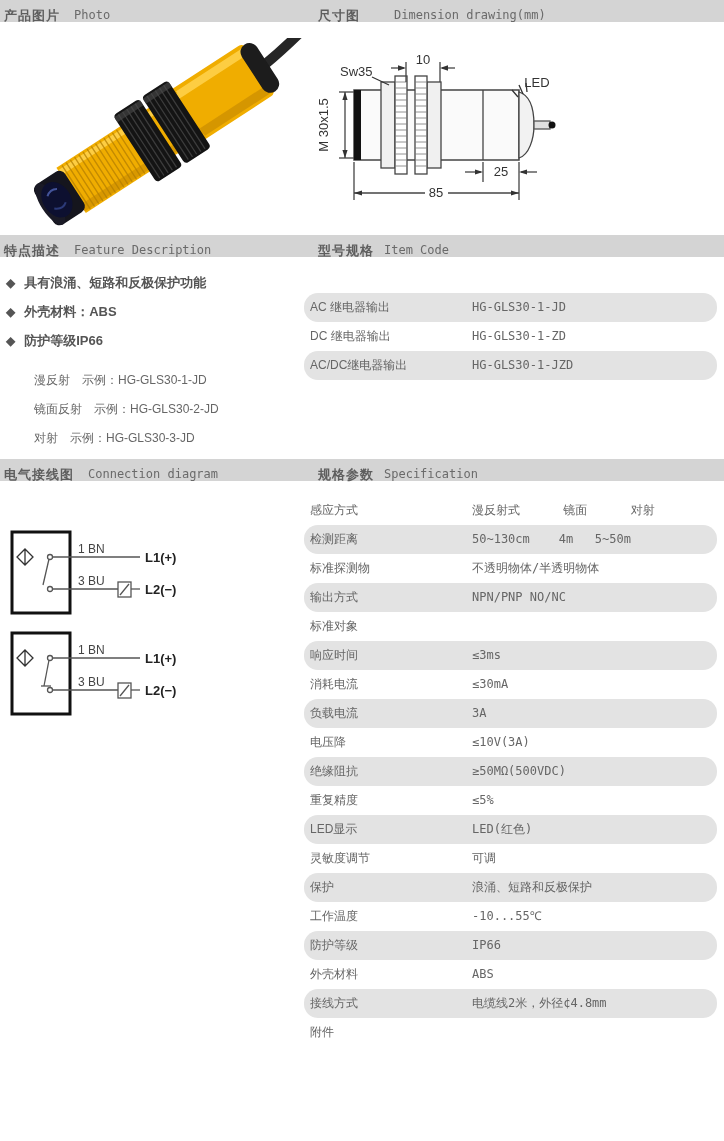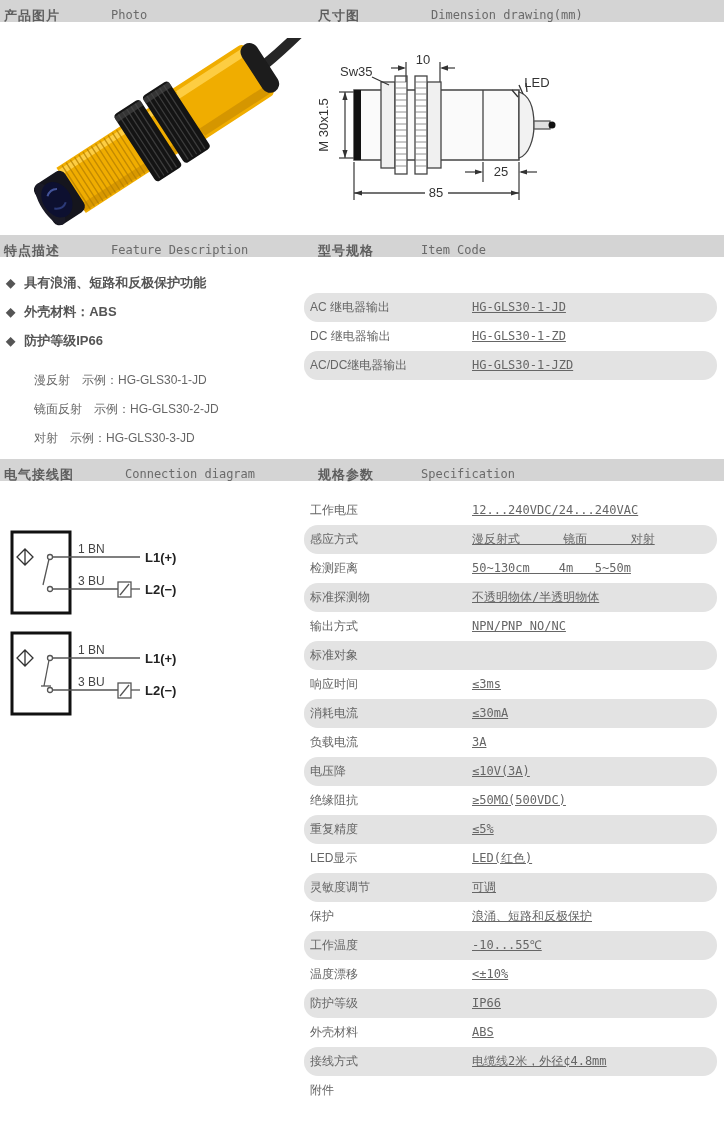--- a/index.html
+++ b/index.html
@@ -1,33 +1,33 @@
 <!DOCTYPE html>
 <html><head>
 <meta charset="utf-8">
 <style>
   html,body{margin:0;padding:0;background:#fff;}
   #page{position:relative;width:724px;height:1141px;background:#fff;overflow:hidden;
         font-family:"Liberation Sans",sans-serif;color:#666;}
   .hbar{position:absolute;left:0;width:724px;height:22px;background:#d4d4d4;}
   .hbar .zh{position:absolute;top:7px;font-size:13px;font-weight:bold;color:#5e5e5e;letter-spacing:1px;}
-  .hbar .en{position:absolute;top:8px;font-size:12px;color:#6a6a6a;font-family:"DejaVu Sans Mono",monospace;margin-left:37px;}
+  .hbar .en{position:absolute;top:8px;font-size:12px;color:#6a6a6a;font-family:"DejaVu Sans Mono",monospace;}
   .hbar .zh.l{left:4px}.hbar .en.l{left:74px}
   .hbar .zh.r{left:318px}.hbar .en.r{left:394px}
   .hbar.h2 .en.l{left:74px}.hbar.h2 .en.r{left:384px}
   .hbar.h3 .en.l{left:88px}.hbar.h3 .en.r{left:384px}
 
   .bullet{position:absolute;left:6px;height:20px;font-size:13px;font-weight:bold;color:#555;white-space:pre;}
   .bullet .dm{display:inline-block;margin-right:9px;font-size:12px;color:#555;}
   .example{position:absolute;left:4px;font-size:12px;color:#666;white-space:pre;margin-left:30px;}
 
   .tbl{position:absolute;left:304px;width:413px;}
   .trow{position:relative;height:29px;line-height:29px;font-size:12px;color:#666;border-radius:14px;}
   .trow .lbl{position:absolute;left:6px;white-space:pre;}
-  .trow .val{position:absolute;left:168px;white-space:pre;font-family:"DejaVu Sans Mono",monospace;text-decoration:underline;}
+  .trow .val{position:absolute;left:168px;white-space:pre;font-family:"DejaVu Sans Mono",monospace;}
   #itemcode .trow:nth-child(odd){background:#e3e3e3;}
   #spec .trow:nth-child(even){background:#e3e3e3;}
 
   svg text{font-family:"Liberation Sans",sans-serif;}
   .dimtxt{font-size:13px;fill:#333;}
   .wiretxt{font-size:12px;fill:#444;}
   .termtxt{font-size:13px;font-weight:bold;fill:#222;}
 </style>
 </head>
 <body>
@@ -196,24 +196,20 @@
       <line x1="131" y1="195" x2="140" y2="195"></line>
     </g>
     <text class="wiretxt" x="78" y="159">1 BN</text>
     <text class="wiretxt" x="78" y="191">3 BU</text>
     <text class="termtxt" x="145" y="168">L1(+)</text>
     <text class="termtxt" x="145" y="200">L2(−)</text>
   </svg>
 
   <div id="spec" class="tbl" style="top:496px">
     <div class="trow">
-        <span class="lbl">工作电压</span>
-        <span class="val">12...240VDC/24...240VAC</span>
-      </div>
-    <div class="trow">
         <span class="lbl">感应方式</span>
         <span class="val">漫反射式      镜面      对射</span>
       </div>
     <div class="trow">
         <span class="lbl">检测距离</span>
         <span class="val">50~130cm    4m   5~50m</span>
       </div>
     <div class="trow">
         <span class="lbl">标准探测物</span>
         <span class="val">不透明物体/半透明物体</span>
@@ -259,24 +255,20 @@
       </div>
     <div class="trow">
         <span class="lbl">保护</span>
         <span class="val">浪涌、短路和反极保护</span>
       </div>
     <div class="trow">
         <span class="lbl">工作温度</span>
         <span class="val">-10...55℃</span>
       </div>
     <div class="trow">
-        <span class="lbl">温度漂移</span>
-        <span class="val">&lt;±10%</span>
-      </div>
-    <div class="trow">
         <span class="lbl">防护等级</span>
         <span class="val">IP66</span>
       </div>
     <div class="trow">
         <span class="lbl">外壳材料</span>
         <span class="val">ABS</span>
       </div>
     <div class="trow">
         <span class="lbl">接线方式</span>
         <span class="val">电缆线2米，外径¢4.8mm</span>

